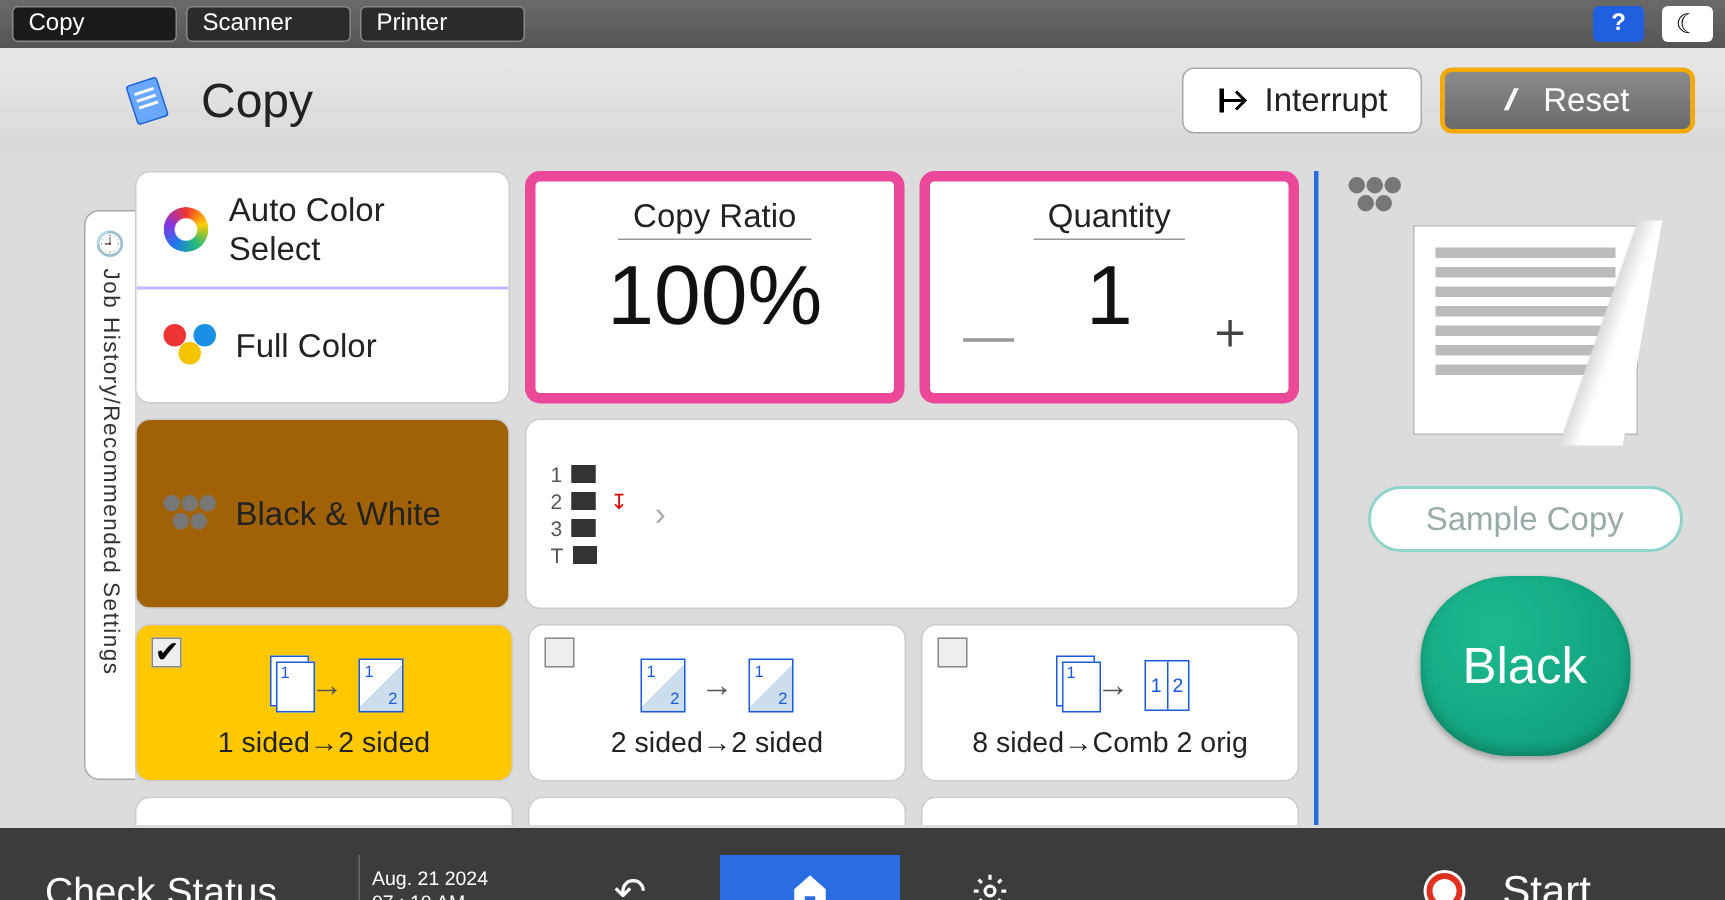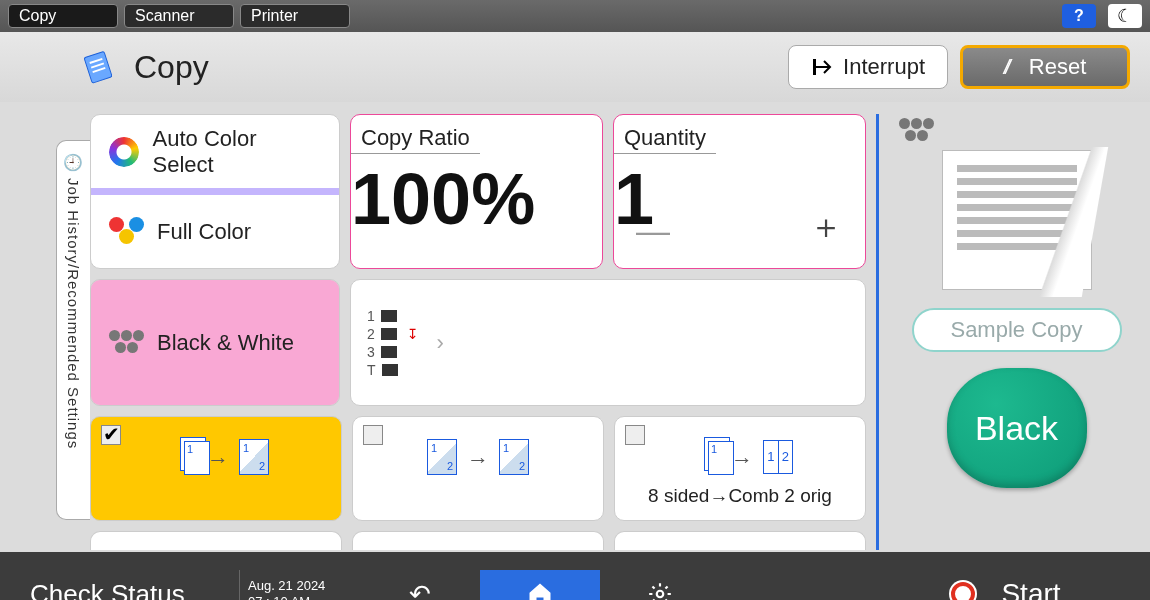--- a/index.html
+++ b/index.html
@@ -27,26 +27,26 @@
   .sidetab .clk{font-size:16px;margin-bottom:6px;}
   .sidetab .vtxt{writing-mode:vertical-rl;font-size:15px;color:#333;letter-spacing:1px;}
 
   
   .main{position:absolute;left:90px;top:114px;right:10px;bottom:50px;display:flex;gap:10px;}
   .leftcol{flex:1;display:flex;flex-direction:column;gap:10px;}
   .rightcol{width:264px;border-left:3px solid #2a6de0;padding-left:14px;display:flex;flex-direction:column;align-items:center;}
 
   .row1{display:flex;gap:10px;height:160px;}
   .colorcol{width:250px;background:#fff;border-radius:10px;display:flex;flex-direction:column;overflow:hidden;border:1px solid #ccc;}
-  .coloritem{flex:1;display:flex;align-items:center;gap:14px;padding:0 18px;font-size:22px;color:#222;border-bottom:7px solid #c4b5fd;}
+  .coloritem{flex:1;display:flex;align-items:center;gap:14px;padding:0 18px;font-size:22px;color:#222;border-bottom:2px solid #c4b5fd;}
   .coloritem:last-child{border-bottom:none;}
-  .coloritem.sel{background:#f9a8d4;}
-  .ratio,.qty{flex:1;background:#fff;border-radius:10px;border:1px solid #ec4899;display:flex;flex-direction:column;align-items:flex-start;position:relative;}
+  .coloritem.sel{background:#a16207;}
+  .ratio,.qty{flex:1;background:#fff;border-radius:10px;border:7px solid #ec4899;display:flex;flex-direction:column;align-items:center;position:relative;}
   .cardlab{font-size:22px;color:#222;margin-top:10px;border-bottom:1px solid #999;padding:0 10px 2px;}
-  .bigval{font-size:72px;font-weight:700;color:#111;line-height:1.1;margin-top:6px;}
+  .bigval{font-size:56px;font-weight:400;color:#111;line-height:1.1;margin-top:6px;}
   .qty .minus,.qty .plus{position:absolute;bottom:18px;font-size:34px;color:#999;}
   .qty .minus{left:22px;} .qty .plus{right:22px;color:#444;}
 
   .row2{display:flex;gap:10px;height:130px;}
   .row2 .colorcol{height:130px;}
   .paper{flex:1;background:#fff;border-radius:10px;border:1px solid #ccc;display:flex;align-items:center;padding:10px 16px;position:relative;}
   .trays{display:flex;flex-direction:column;gap:2px;margin-right:10px;font-size:14px;color:#555;}
   .trayrow{display:flex;align-items:center;gap:6px;}
   .traybox{width:16px;height:12px;border:1px solid #333;background:#333;}
   .paper .mid{flex:1;text-align:center;}
@@ -73,21 +73,21 @@
   .n{position:absolute;font-size:11px;color:#1a5adf;}
 
   .row4{display:flex;gap:10px;height:20px;}
   .row4 .stub{flex:1;background:#fff;border-radius:10px 10px 0 0;border:1px solid #ccc;border-bottom:none;}
 
   
   .stackicon{align-self:flex-start;margin:4px 0 6px 6px;}
   .preview{width:150px;height:140px;border:1px solid #bbb;background:#fff;position:relative;padding:14px;}
   .preview .ln{height:7px;background:#bbb;margin-bottom:6px;}
   .preview .curl{position:absolute;right:-4px;top:-4px;width:46px;height:150px;background:linear-gradient(100deg,rgba(0,0,0,0) 40%,#ddd 42%,#fff 60%);transform:skewX(-10deg);}
-  .sample{margin-top:18px;width:210px;height:44px;border:2px solid #8fd4cc;border-radius:22px;background:#fff;color:#9aa;font-size:22px;display:flex;align-items:center;justify-content:center;}
+  .sample{margin-top:34px;width:210px;height:44px;border:2px solid #8fd4cc;border-radius:22px;background:#fff;color:#9aa;font-size:22px;display:flex;align-items:center;justify-content:center;}
   .start{margin-top:16px;width:140px;height:120px;border-radius:60px/56px;background:radial-gradient(circle at 35% 30%,#1db98f,#0d9a77);color:#fff;font-size:34px;display:flex;align-items:center;justify-content:center;box-shadow:0 2px 4px rgba(0,0,0,.3),inset 0 -4px 8px rgba(0,0,0,.2);}
 
   
   .bottom{position:absolute;left:0;right:0;bottom:0;height:48px;background:#3c3c3c;color:#fff;display:flex;align-items:center;}
   .bseg{height:100%;display:flex;align-items:center;justify-content:center;font-size:22px;margin-top:36px;}
   .check{width:240px;padding-left:30px;justify-content:flex-start;font-size:26px;border-right:1px solid #666;}
   .dt{width:120px;flex-direction:column;font-size:13px;line-height:1.2;align-items:flex-start;padding-left:8px;}
   .ib{width:120px;font-size:26px;}
   .ib.home{background:#2a6de0;}
   .stop{width:290px;gap:24px;font-size:28px;}
@@ -221,34 +221,36 @@
               <span class="pg off" style="position:absolute">
                 <span class="n" style="left:2px;top:1px">1</span>
               </span>
             </span>
           <span class="arr">→</span>
           <span class="fold">
               <span class="n" style="left:3px;top:2px">1</span>
               <span class="n" style="right:3px;bottom:2px">2</span>
             </span>
         </div>
+        <div class="olab">1 sided→2 sided</div>
       </div>
       <div class="opt">
         <div class="chk"></div>
         <div class="diag">
           <span class="fold">
               <span class="n" style="left:3px;top:2px">1</span>
               <span class="n" style="right:3px;bottom:2px">2</span>
             </span>
           <span class="arr">→</span>
           <span class="fold">
               <span class="n" style="left:3px;top:2px">1</span>
               <span class="n" style="right:3px;bottom:2px">2</span>
             </span>
         </div>
+        <div class="olab">2 sided→2 sided</div>
       </div>
       <div class="opt">
         <div class="chk"></div>
         <div class="diag">
           <span class="pgwrap">
               <span class="pg" style="position:absolute">
                 <span class="n" style="right:2px;bottom:1px">2</span>
               </span>
               <span class="pg off" style="position:absolute">
                 <span class="n" style="left:2px;top:1px">1</span>

